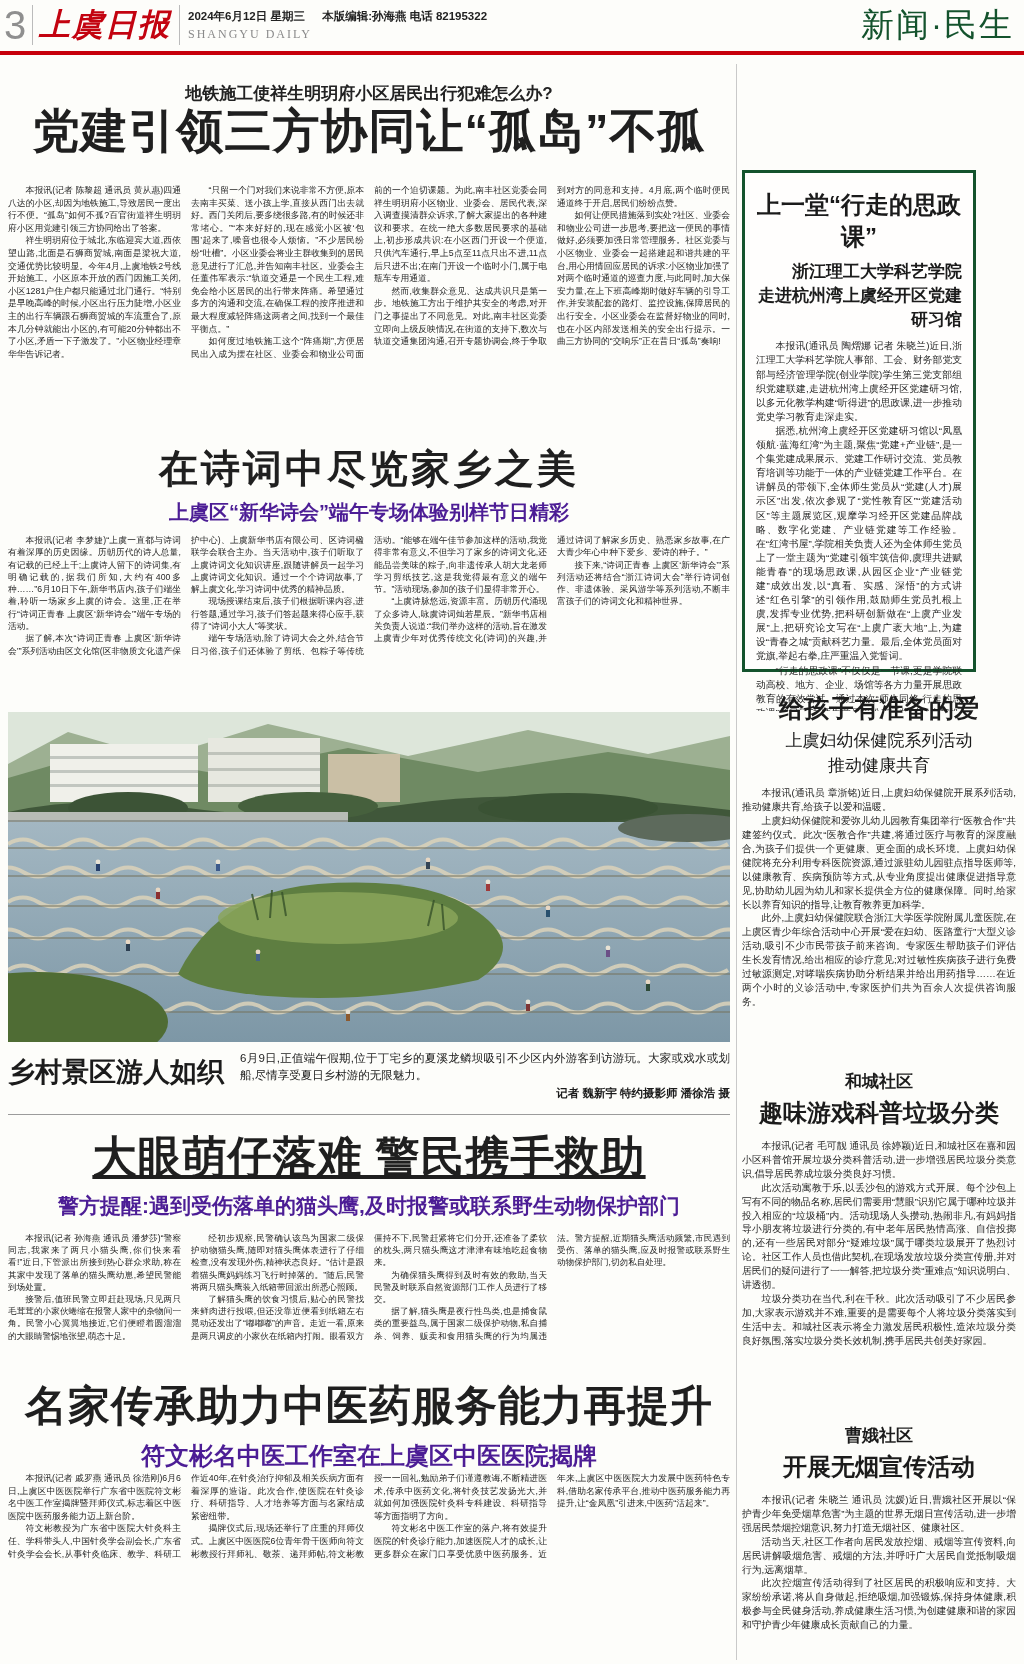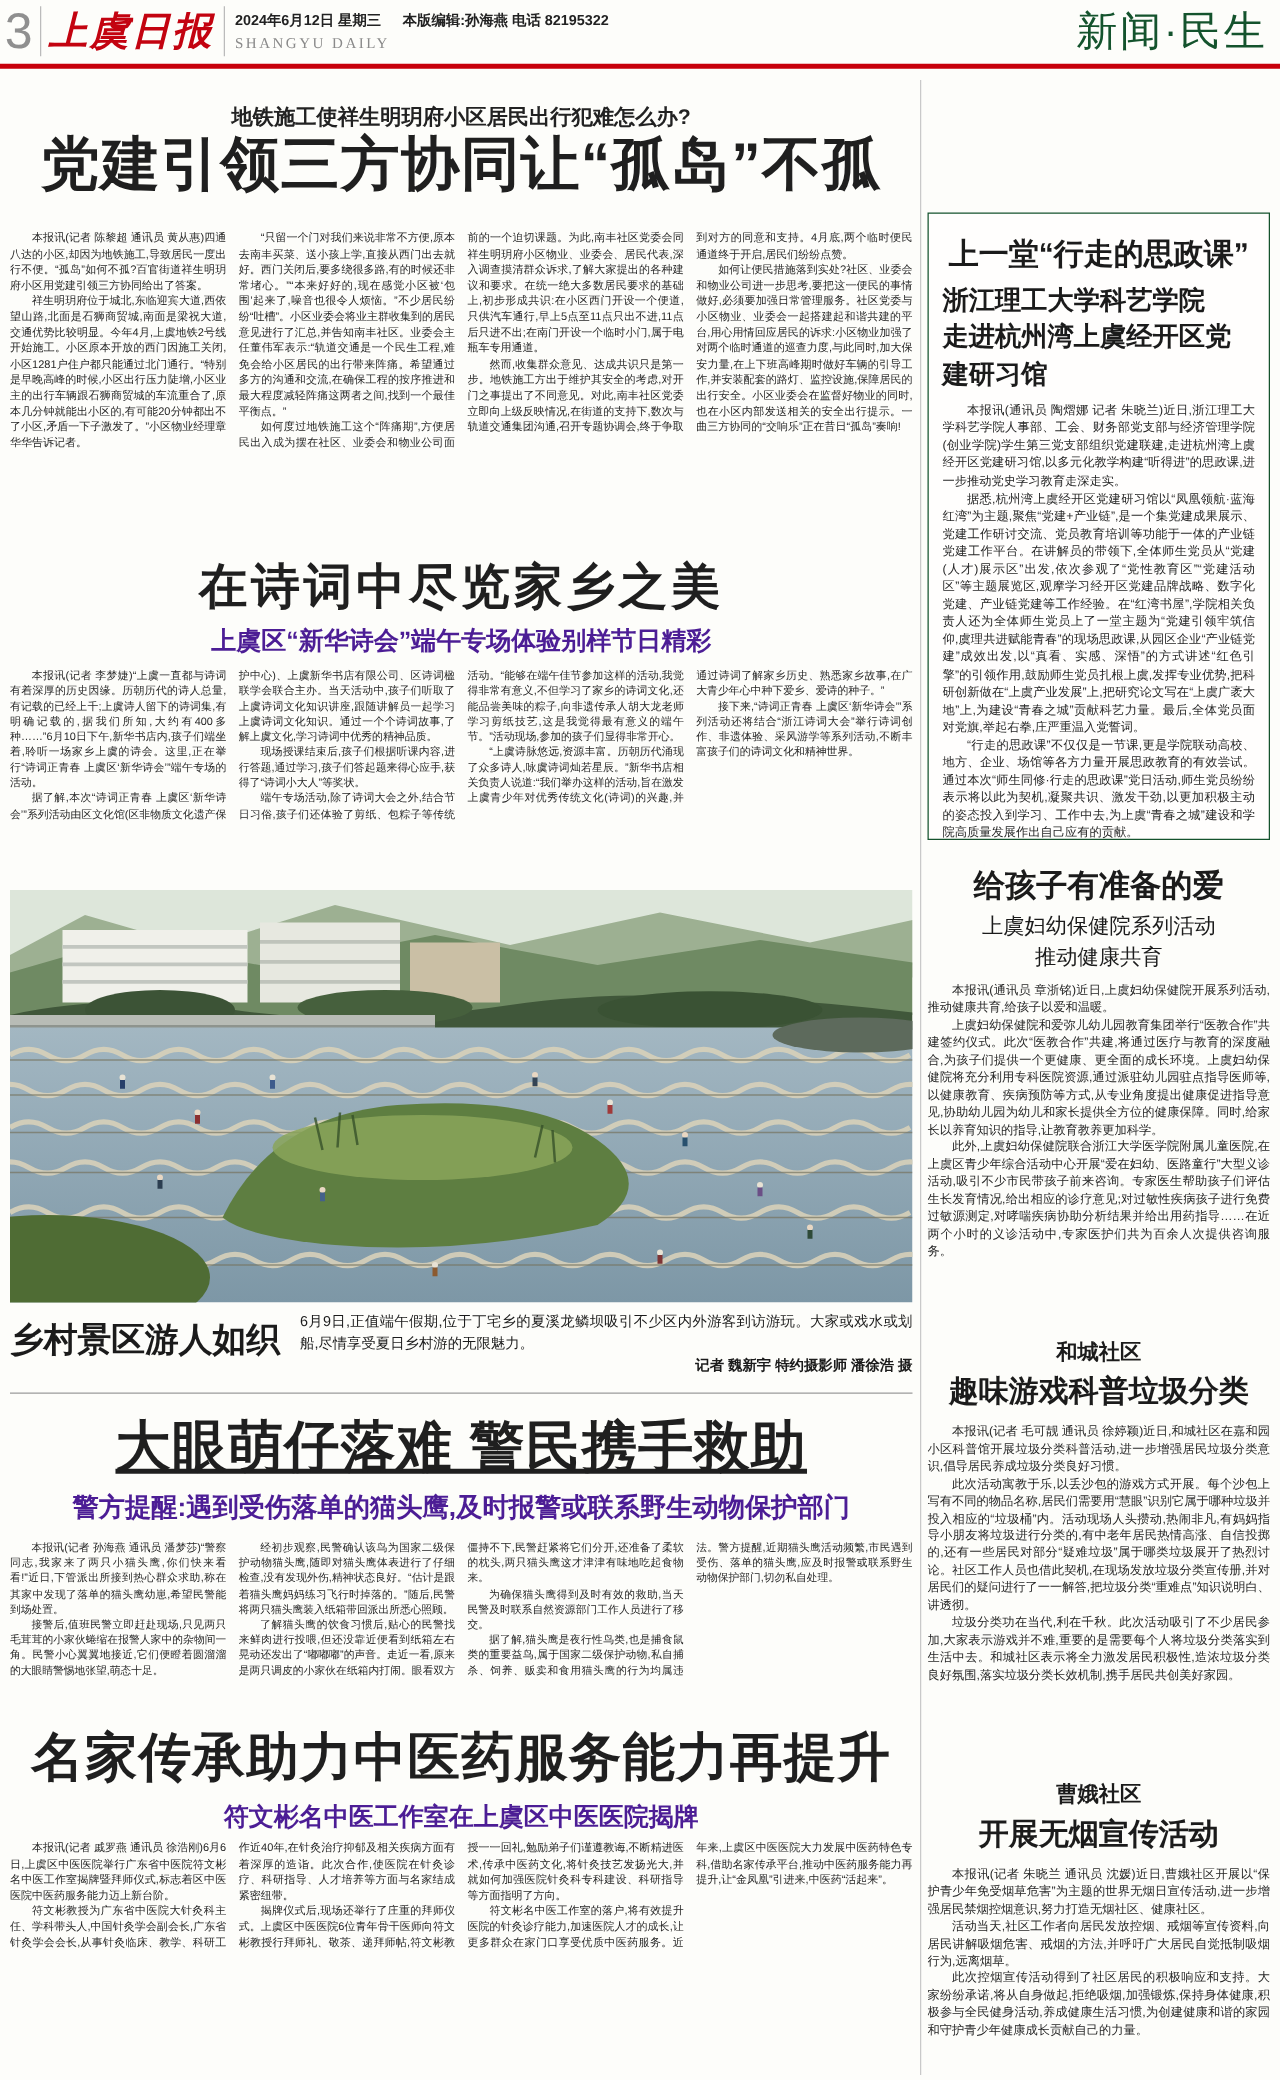--- a/index.html
+++ b/index.html
@@ -25,23 +25,23 @@
   .cols4 p{margin:0;text-indent:2em;}
   .rbody{text-align:justify;font-size:10px;line-height:14.3px;color:#262626;overflow:hidden;}
   .rbody p{margin:0;text-indent:2em;}
   
   .caption{position:absolute;top:1050px;left:8px;width:722px;display:flex;gap:16px;align-items:flex-start;}
   .cap-title{font-size:27px;font-weight:900;white-space:nowrap;padding-top:4px;}
   .cap-body{flex:1;font-size:11.5px;line-height:17px;text-align:justify;}
   .cap-credit{text-align:right;font-weight:700;font-size:11.5px;margin-top:1px;}
   .hline{position:absolute;left:8px;width:722px;height:1px;background:#9b9b9b;}
   
-  .rz-box{position:absolute;left:742px;top:170px;width:274px;height:502px;border:1px solid #14532d;box-sizing:border-box;padding:8px 11px;background:#fffefd;}
+  .rz-box{position:absolute;left:742px;top:170px;width:234px;height:502px;border:3px solid #14532d;box-sizing:border-box;padding:8px 11px;background:#fffefd;}
   .rz-title{font-size:24px;font-weight:900;text-align:center;margin:8px 0 7px;}
-  .rz-sub{font-size:21px;font-weight:700;text-align:left;line-height:1.4;margin-bottom:8px;}
+  .rz-sub{font-size:17px;font-weight:700;text-align:right;line-height:1.4;margin-bottom:8px;}
   .r-art{position:absolute;left:742px;width:274px;}
   .r-title{font-size:25px;font-weight:900;text-align:center;margin:0 0 4px;}
   .r-sub{font-size:17px;font-weight:400;text-align:center;line-height:1.45;margin:0 0 8px;}
   .r-label{font-size:17px;font-weight:900;text-align:center;margin:0 0 4px;}
 </style>
 </head>
 <body>
 
 <div class="page">
 
@@ -195,21 +195,21 @@
   <div class="abs cols4" style="top:1232px;left:8px;width:722px;height:120px;font-size:8.6px;line-height:12.2px;">
     <p>本报讯(记者 孙海燕 通讯员 潘梦莎)“警察同志,我家来了两只小猫头鹰,你们快来看看!”近日,下管派出所接到热心群众求助,称在其家中发现了落单的猫头鹰幼崽,希望民警能到场处置。</p>
     <p>接警后,值班民警立即赶赴现场,只见两只毛茸茸的小家伙蜷缩在报警人家中的杂物间一角。民警小心翼翼地接近,它们便瞪着圆溜溜的大眼睛警惕地张望,萌态十足。</p>
     <p>经初步观察,民警确认该鸟为国家二级保护动物猫头鹰,随即对猫头鹰体表进行了仔细检查,没有发现外伤,精神状态良好。“估计是跟着猫头鹰妈妈练习飞行时掉落的。”随后,民警将两只猫头鹰装入纸箱带回派出所悉心照顾。</p>
     <p>了解猫头鹰的饮食习惯后,贴心的民警找来鲜肉进行投喂,但还没靠近便看到纸箱左右晃动还发出了“嘟嘟嘟”的声音。走近一看,原来是两只调皮的小家伙在纸箱内打闹。眼看双方僵持不下,民警赶紧将它们分开,还准备了柔软的枕头,两只猫头鹰这才津津有味地吃起食物来。</p>
     <p>为确保猫头鹰得到及时有效的救助,当天民警及时联系自然资源部门工作人员进行了移交。</p>
     <p>据了解,猫头鹰是夜行性鸟类,也是捕食鼠类的重要益鸟,属于国家二级保护动物,私自捕杀、饲养、贩卖和食用猫头鹰的行为均属违法。警方提醒,近期猫头鹰活动频繁,市民遇到受伤、落单的猫头鹰,应及时报警或联系野生动物保护部门,切勿私自处理。</p>
   </div>
 
   <div class="abs headline" style="top:1378px;left:8px;width:722px;font-size:42px;letter-spacing:1px;">名家传承助力中医药服务能力再提升</div>
-  <div class="abs subhead" style="top:1440px;left:8px;width:722px;font-size:20px;">符文彬名中医工作室在上虞区中医医院揭牌</div>
+  <div class="abs subhead" style="top:1440px;left:8px;width:722px;font-size:24px;">符文彬名中医工作室在上虞区中医医院揭牌</div>
   <div class="abs cols4" style="top:1472px;left:8px;width:722px;height:192px;">
     <p>本报讯(记者 戚罗燕 通讯员 徐浩刚)6月6日,上虞区中医医院举行广东省中医院符文彬名中医工作室揭牌暨拜师仪式,标志着区中医医院中医药服务能力迈上新台阶。</p>
     <p>符文彬教授为广东省中医院大针灸科主任、学科带头人,中国针灸学会副会长,广东省针灸学会会长,从事针灸临床、教学、科研工作近40年,在针灸治疗抑郁及相关疾病方面有着深厚的造诣。此次合作,使医院在针灸诊疗、科研指导、人才培养等方面与名家结成紧密纽带。</p>
     <p>揭牌仪式后,现场还举行了庄重的拜师仪式。上虞区中医医院6位青年骨干医师向符文彬教授行拜师礼、敬茶、递拜师帖,符文彬教授一一回礼,勉励弟子们谨遵教诲,不断精进医术,传承中医药文化,将针灸技艺发扬光大,并就如何加强医院针灸科专科建设、科研指导等方面指明了方向。</p>
     <p>符文彬名中医工作室的落户,将有效提升医院的针灸诊疗能力,加速医院人才的成长,让更多群众在家门口享受优质中医药服务。近年来,上虞区中医医院大力发展中医药特色专科,借助名家传承平台,推动中医药服务能力再提升,让“金凤凰”引进来,中医药“活起来”。</p>
   </div>
 
   <div class="rz-box">
     <div class="rz-title">上一堂“行走的思政课”</div>
     <div class="rz-sub">

